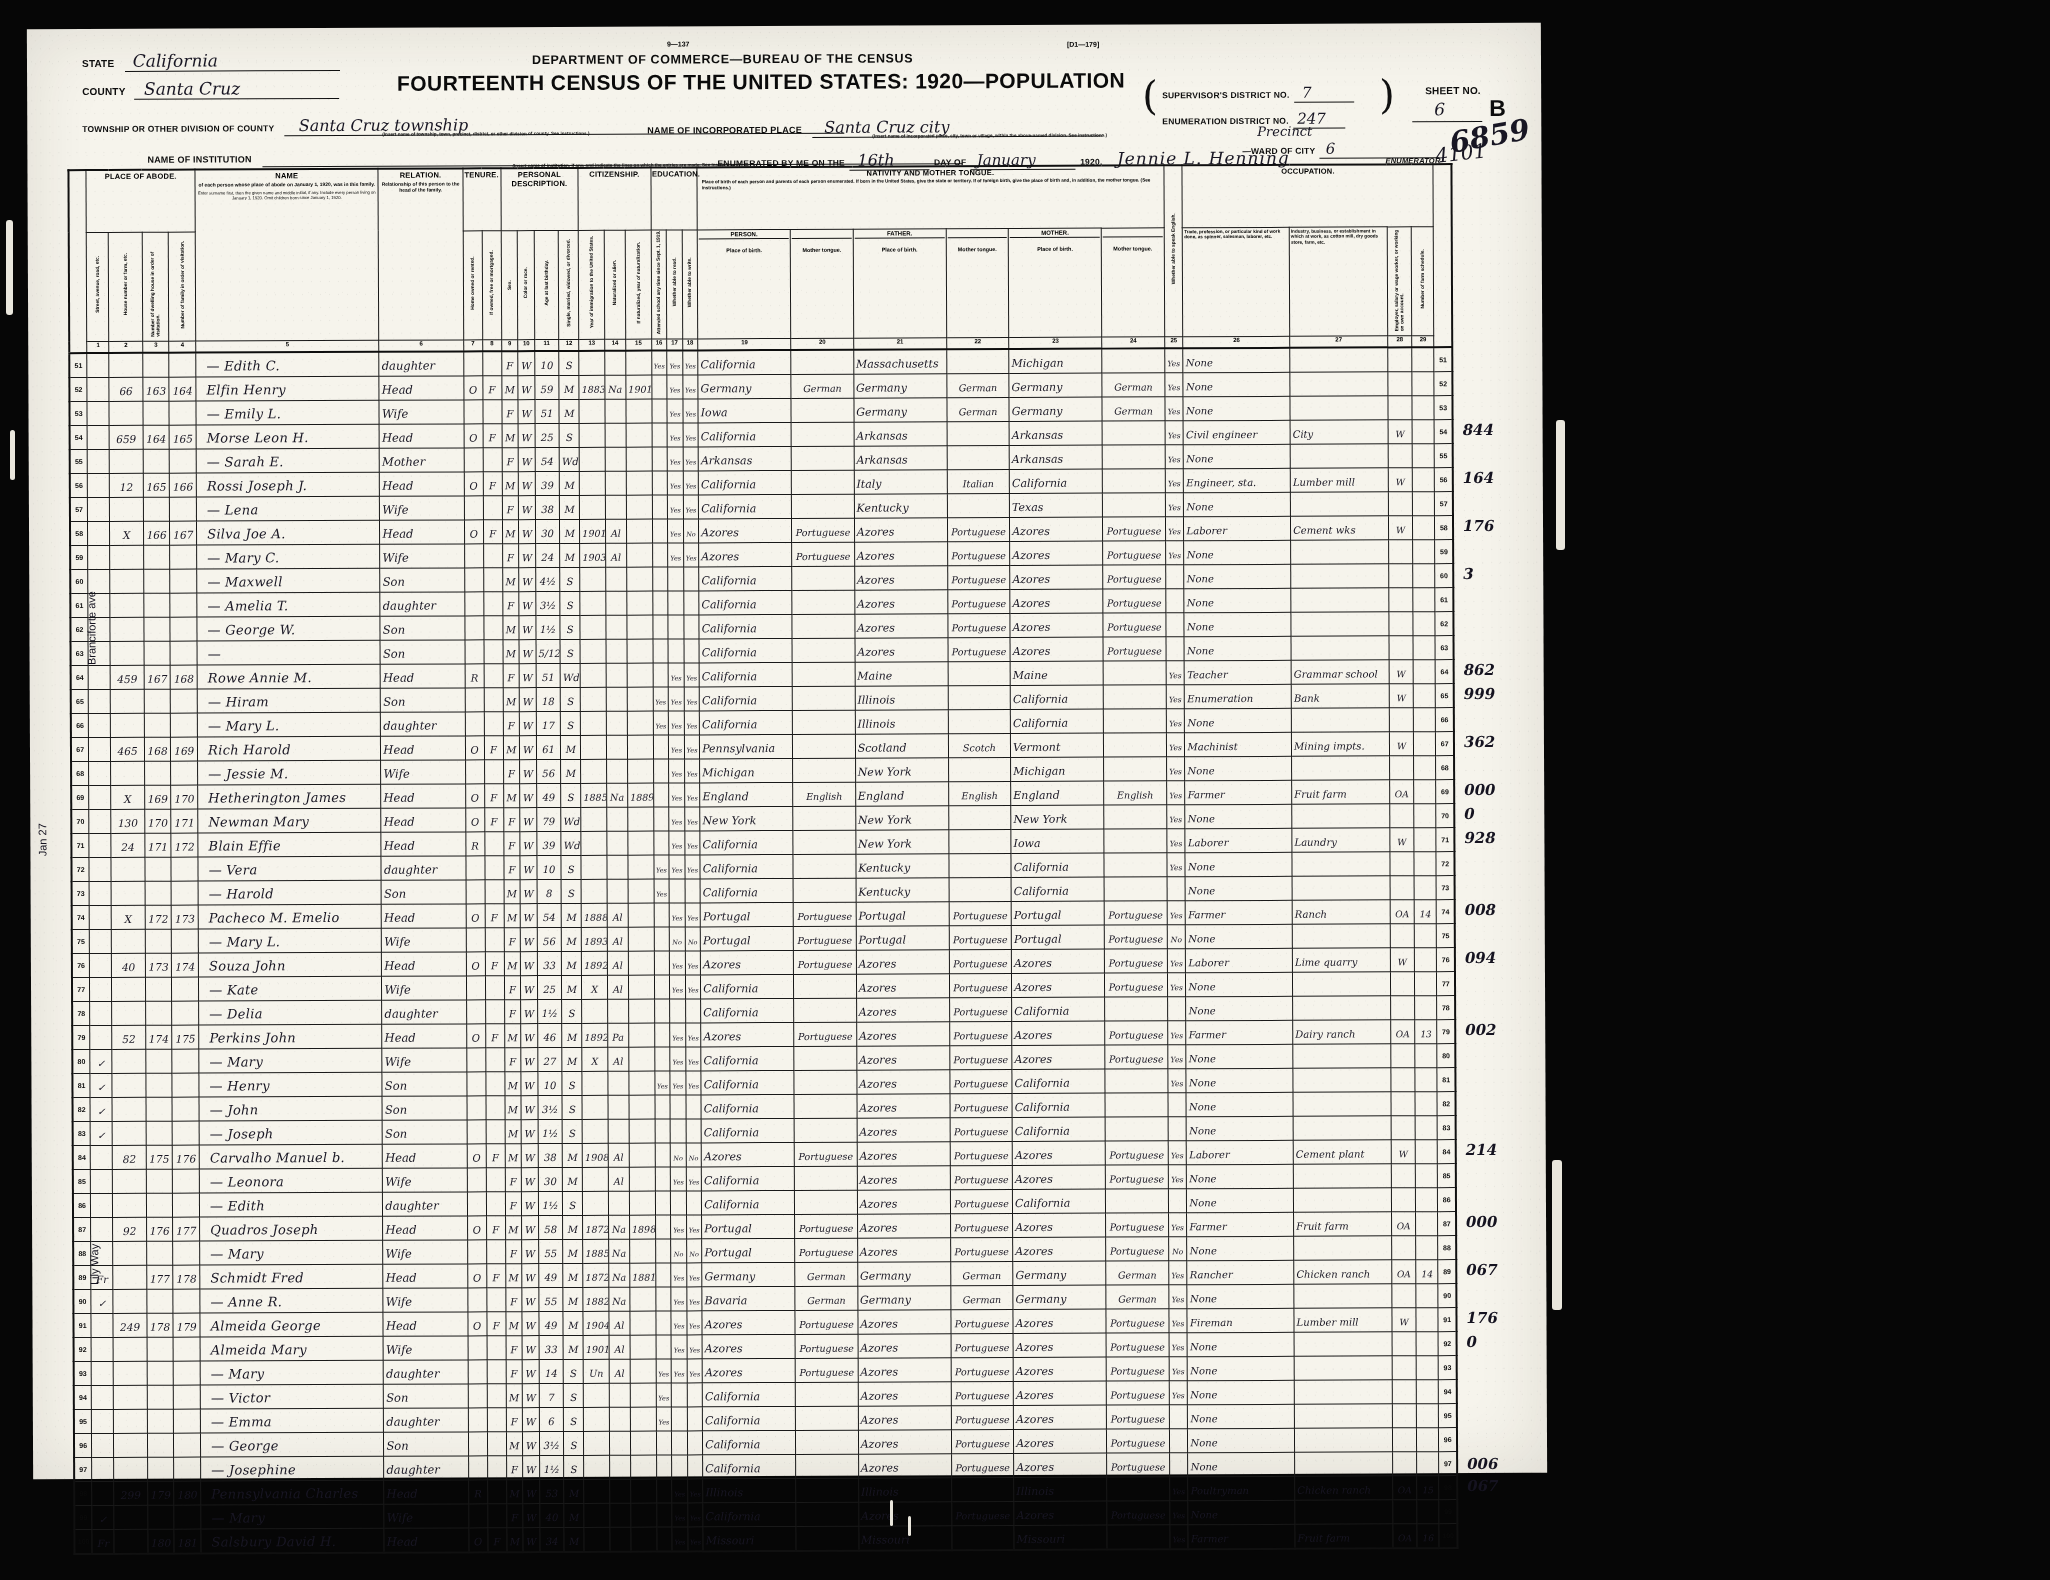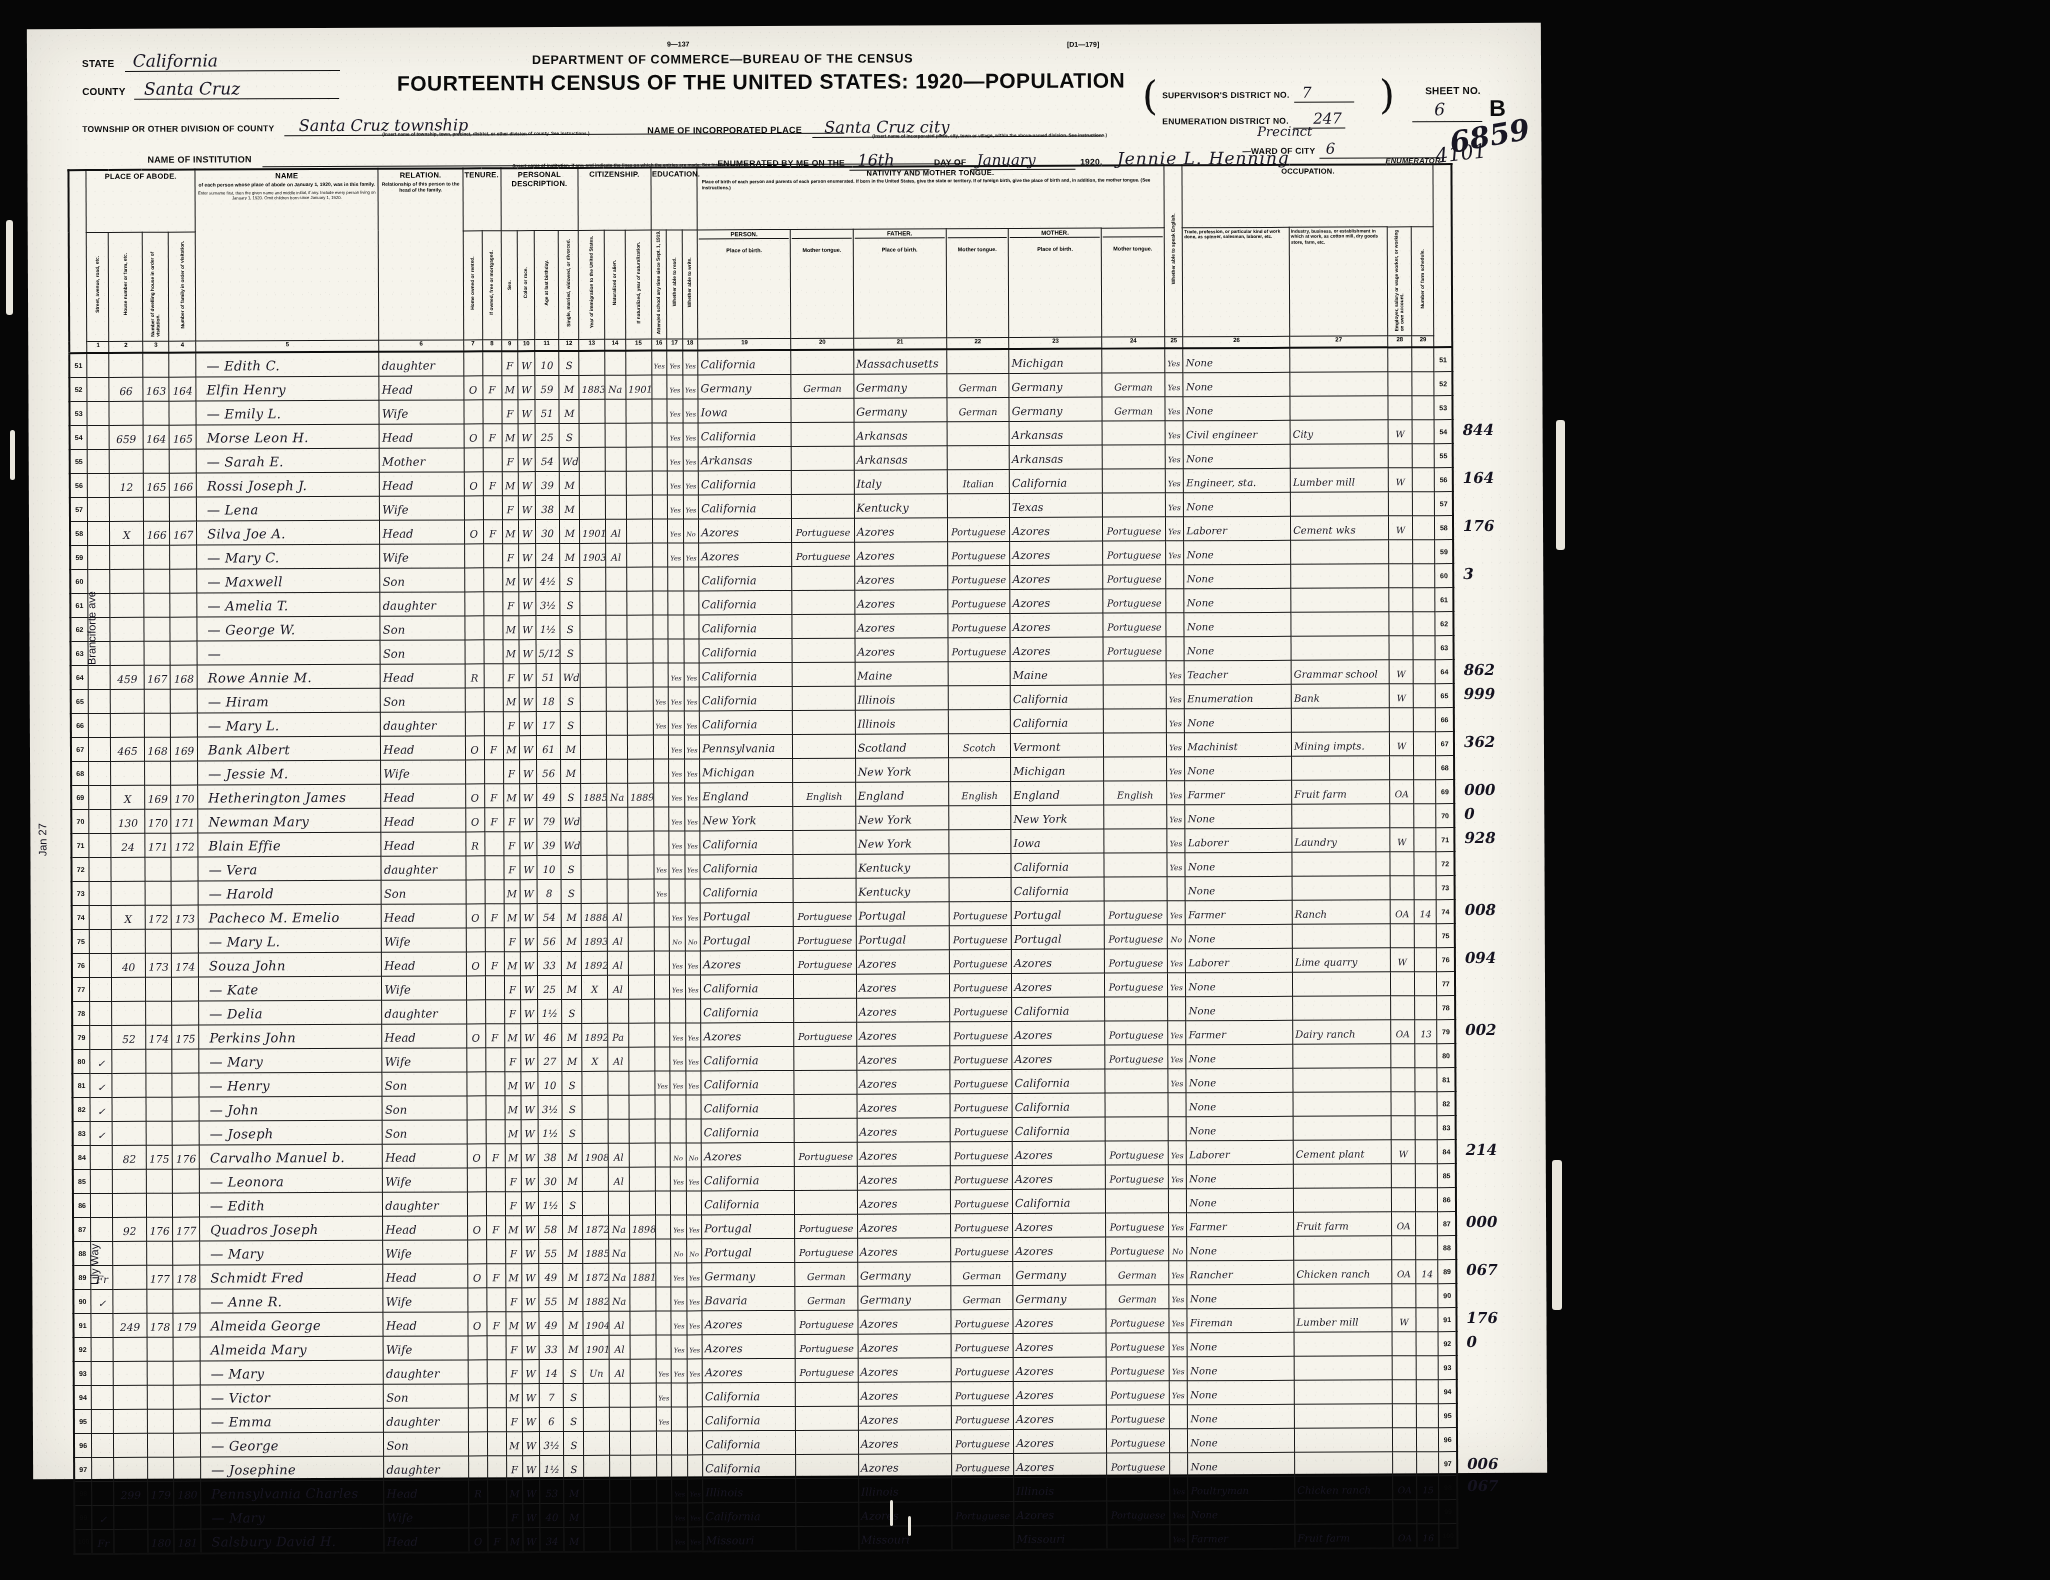--- a/index.html
+++ b/index.html
@@ -111,21 +111,21 @@
     <div class="abs pl" style="left:1358px;top:133px;font-size:7.5px;font-style:italic;">Enumerator</div>
     <div class="abs hw" style="left:1408px;top:118px;font-size:20px;transform:rotate(-6deg);">4101</div>
 
     <div class="abs brak" style="left:1115px;top:48px;">(</div>
     <div class="abs" style="left:1135px;top:60px;">
       <span class="pl" style="font-size:8.5px;">Supervisor's District No.</span>
       <span class="ul" style="width:60px;"><span class="hw" style="font-size:15px;margin-left:8px;">7</span></span>
     </div>
     <div class="abs" style="left:1135px;top:86px;">
       <span class="pl" style="font-size:8.5px;">Enumeration District No.</span>
-      <span class="ul" style="width:52px;"><span class="hw" style="font-size:15px;margin-left:20px;">247</span></span>
+      <span class="ul" style="width:52px;"><span class="hw" style="font-size:15px;margin-left:4px;">247</span></span>
     </div>
     <div class="abs brak" style="left:1352px;top:48px;">)</div>
     <div class="abs hw" style="left:1230px;top:100px;font-size:13px;">Precinct</div>
     <div class="abs" style="left:1215px;top:116px;">
       <span class="pl" style="font-size:8.5px;">—Ward of city</span>
       <span class="ul" style="width:120px;"><span class="hw" style="font-size:15px;margin-left:6px;">6</span></span>
     </div>
     <div class="abs pl" style="left:1398px;top:62px;font-size:10px;">Sheet No.</div>
     <div class="abs ul" style="left:1385px;top:76px;width:70px;height:22px;">
       <span class="hw" style="font-size:17px;margin-left:22px;">6</span>
@@ -816,21 +816,21 @@
             <td class="c-class"><span class="hw"></span></td>
             <td class="c-farm"><span class="hw"></span></td>
             <td class="lineCell">66</td>
           </tr>
           <tr class="drow">
             <td class="lineCell">67</td>
             <td class="c-street"><span class="hw"></span></td>
             <td class="c-house"><span class="hw">465</span></td>
             <td class="c-dwelling"><span class="hw">168</span></td>
             <td class="c-family"><span class="hw">169</span></td>
-            <td class="c-name"><span class="hw">Bank Albert</span></td>
+            <td class="c-name"><span class="hw">Rich Harold</span></td>
             <td class="c-relation"><span class="hw">Head</span></td>
             <td class="c-tenure_or"><span class="hw">O</span></td>
             <td class="c-tenure_fm"><span class="hw">F</span></td>
             <td class="c-sex"><span class="hw">M</span></td>
             <td class="c-color"><span class="hw">W</span></td>
             <td class="c-age"><span class="hw">61</span></td>
             <td class="c-marital"><span class="hw">M</span></td>
             <td class="c-imm_year"><span class="hw"></span></td>
             <td class="c-naturalized"><span class="hw"></span></td>
             <td class="c-nat_year"><span class="hw"></span></td>

